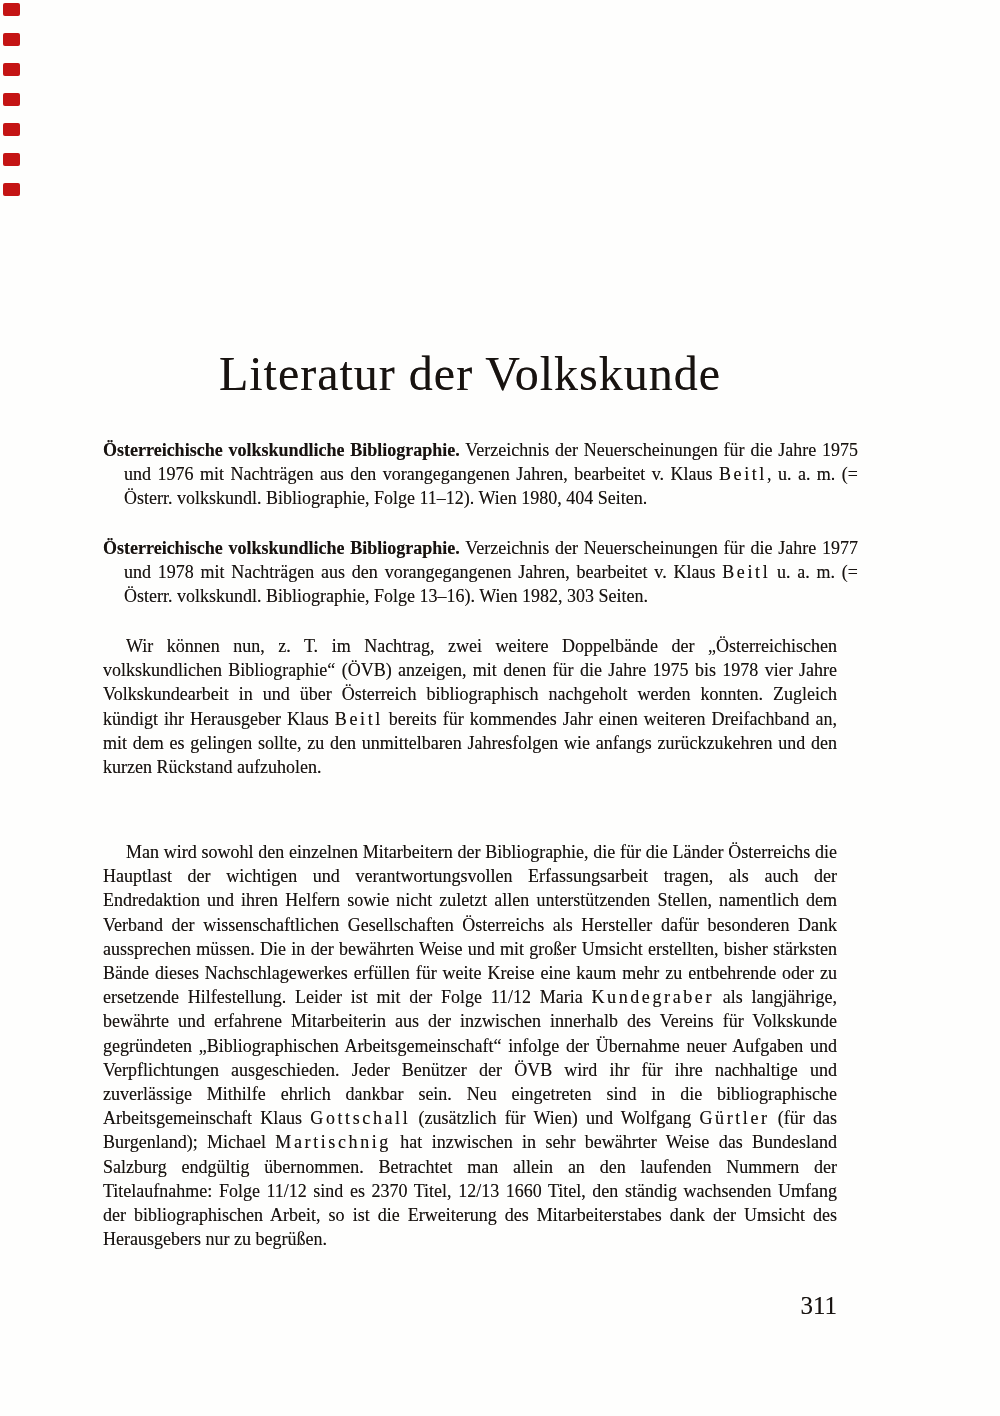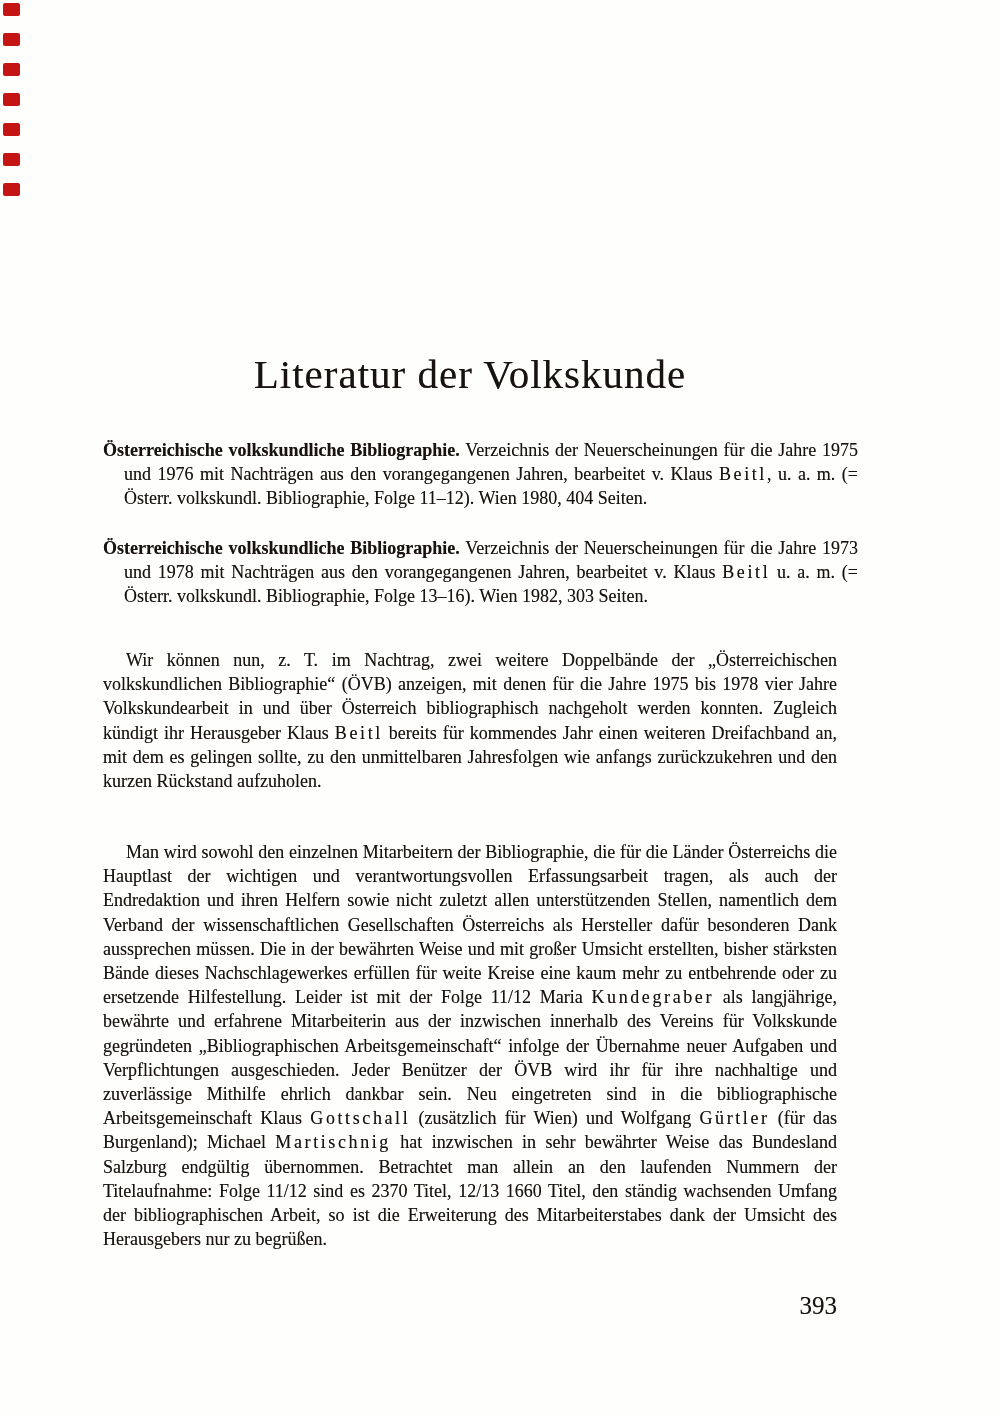--- a/index.html
+++ b/index.html
@@ -4,32 +4,32 @@
 <style>
   html,body{margin:0;padding:0;background:#ffffff;}
   .page{
     position:relative;width:1000px;height:1416px;background:#fefefdf6;
     font-family:"Liberation Serif","DejaVu Serif",serif;
     color:#181310;overflow:hidden;
   }
   .col{position:absolute;left:103px;width:734px;}
   .title{
     top:351px;text-align:center;font-weight:400;
-    font-size:41px;line-height:46px;letter-spacing:1px;margin:0;
+    font-size:48px;line-height:46px;letter-spacing:1px;margin:0;
     text-shadow:0 0 .4px rgba(24,19,16,.55);
   }
   .entry,.para{
     font-size:18px;line-height:24.2px;text-align:justify;margin:0;
     text-shadow:0 0 .3px rgba(24,19,16,.5);
   }
   .entry{padding-left:21px;text-indent:-21px;}
   .para{text-indent:23px;}
   .e1{top:438px}
   .e2{top:536px}
-  .p1{top:648px}
+  .p1{top:634px}
   .p2{top:840px}
   .lead{font-weight:700;}
   .sperr{letter-spacing:2.6px;}
   .pagenum{
     top:1293px;text-align:right;font-size:25px;line-height:26px;
     text-shadow:0 0 .3px rgba(24,19,16,.5);
   }
   .red-marks{position:absolute;left:0;top:0;width:26px;height:210px;}
   .red-dash{position:absolute;left:3px;width:17px;height:13px;border-radius:2px;}
 </style>
@@ -45,21 +45,21 @@
       <div class="red-dash" style="top: 93px; background: rgb(196, 20, 20);"></div>
       <div class="red-dash" style="top: 123px; background: rgb(196, 20, 20);"></div>
       <div class="red-dash" style="top: 153px; background: rgb(196, 20, 20);"></div>
       <div class="red-dash" style="top: 183px; background: rgb(196, 20, 20);"></div>
     </div>
 
   <h1 class="col title">Literatur der Volkskunde</h1>
 
   <p class="col entry e1"><span class="lead">Österreichische volkskundliche Bibliographie.</span><span><span> Verzeichnis der Neuerscheinungen für die Jahre 1975 und 1976 mit Nachträgen aus den vorangegangenen Jahren, bearbeitet v. Klaus </span><span class="sperr">Beitl</span><span>, u. a. m. (= Österr. volkskundl. Bibliographie, Folge 11–12). Wien 1980, 404 Seiten.</span></span></p>
 
-  <p class="col entry e2"><span class="lead">Österreichische volkskundliche Bibliographie.</span><span><span> Verzeichnis der Neuerscheinungen für die Jahre 1973 und 1978 mit Nachträgen aus den vorangegangenen Jahren, bearbeitet v. Klaus </span><span class="sperr">Beitl</span><span> u. a. m. (= Österr. volkskundl. Bibliographie, Folge 13–16). Wien 1982, 303 Seiten.</span></span></p>
+  <p class="col entry e2"><span class="lead">Österreichische volkskundliche Bibliographie.</span><span><span> Verzeichnis der Neuerscheinungen für die Jahre 1977 und 1978 mit Nachträgen aus den vorangegangenen Jahren, bearbeitet v. Klaus </span><span class="sperr">Beitl</span><span> u. a. m. (= Österr. volkskundl. Bibliographie, Folge 13–16). Wien 1982, 303 Seiten.</span></span></p>
 
   <p class="col para p1"><span>Wir können nun, z. T. im Nachtrag, zwei weitere Doppelbände der „Österreichischen volkskundlichen Bibliographie“ (ÖVB) anzeigen, mit denen für die Jahre 1975 bis 1978 vier Jahre Volkskundearbeit in und über Österreich bibliographisch nachgeholt werden konnten. Zugleich kündigt ihr Herausgeber Klaus </span><span class="sperr">Beitl</span><span> bereits für kommendes Jahr einen weiteren Dreifachband an, mit dem es gelingen sollte, zu den unmittelbaren Jahresfolgen wie anfangs zurückzukehren und den kurzen Rückstand aufzuholen.</span></p>
 
   <p class="col para p2"><span>Man wird sowohl den einzelnen Mitarbeitern der Bibliographie, die für die Länder Österreichs die Hauptlast der wichtigen und verantwortungsvollen Erfassungsarbeit tragen, als auch der Endredaktion und ihren Helfern sowie nicht zuletzt allen unterstützenden Stellen, namentlich dem Verband der wissenschaftlichen Gesellschaften Österreichs als Hersteller dafür besonderen Dank aussprechen müssen. Die in der bewährten Weise und mit großer Umsicht erstellten, bisher stärksten Bände dieses Nachschlagewerkes erfüllen für weite Kreise eine kaum mehr zu entbehrende oder zu ersetzende Hilfestellung. Leider ist mit der Folge 11/12 Maria </span><span class="sperr">Kundegraber</span><span> als langjährige, bewährte und erfahrene Mitarbeiterin aus der inzwischen innerhalb des Vereins für Volkskunde gegründeten „Bibliographischen Arbeitsgemeinschaft“ infolge der Übernahme neuer Aufgaben und Verpflichtungen ausgeschieden. Jeder Benützer der ÖVB wird ihr für ihre nachhaltige und zuverlässige Mithilfe ehrlich dankbar sein. Neu eingetreten sind in die bibliographische Arbeitsgemeinschaft Klaus </span><span class="sperr">Gottschall</span><span> (zusätzlich für Wien) und Wolfgang </span><span class="sperr">Gürtler</span><span> (für das Burgenland); Michael </span><span class="sperr">Martischnig</span><span> hat inzwischen in sehr bewährter Weise das Bundesland Salzburg endgültig übernommen. Betrachtet man allein an den laufenden Nummern der Titelaufnahme: Folge 11/12 sind es 2370 Titel, 12/13 1660 Titel, den ständig wachsenden Umfang der bibliographischen Arbeit, so ist die Erweiterung des Mitarbeiterstabes dank der Umsicht des Herausgebers nur zu begrüßen.</span></p>
 
-  <div class="col pagenum">393</div>
+  <div class="col pagenum">311</div>
 
 </div>
 
 </body></html>

